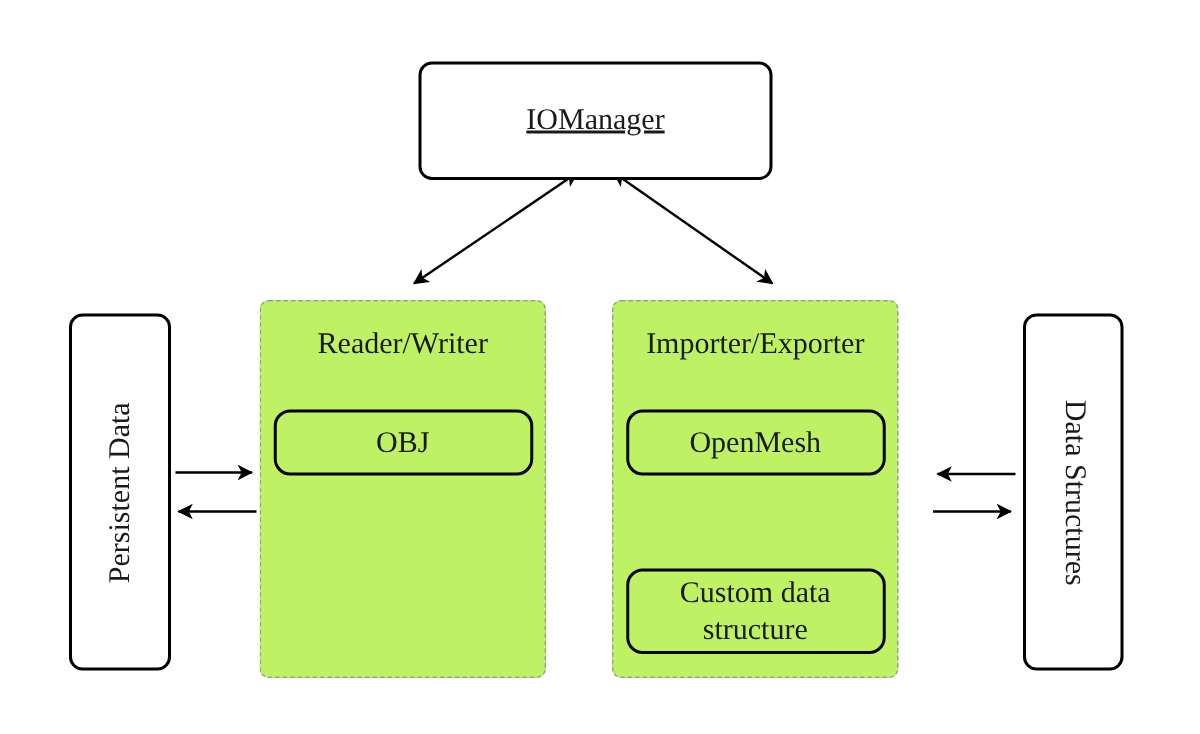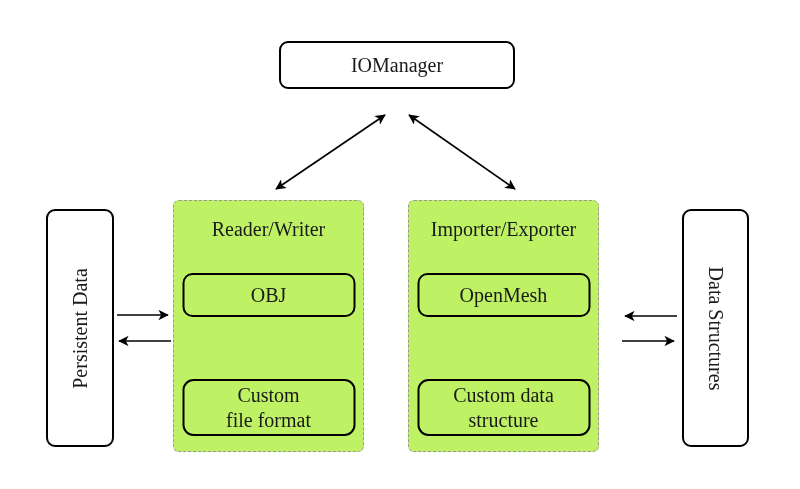--- a/index.html
+++ b/index.html
@@ -28,21 +28,21 @@
     background: #ffffff;
     border: 2.5px solid #000000;
     border-radius: 9px;
     display: flex;
     align-items: center;
     justify-content: center;
     font-size: 20px;
   }
   .top-node {
     left: 279px; top: 41px;
-    width: 236px; height: 48px;
+    width: 236px; height: 79px; text-decoration: underline;
   }
   .vbox-left {
     left: 46px; top: 209px;
     width: 68px; height: 238px;
   }
   .vbox-right {
     left: 682px; top: 209px;
     width: 67px; height: 238px;
   }
   .rot-ccw { transform: rotate(-90deg); white-space: nowrap; }
@@ -76,21 +76,21 @@
     border-radius: 11px;
     background: transparent;
     display: flex;
     flex-direction: column;
     align-items: center;
     justify-content: center;
     font-size: 20px;
     line-height: 25px;
     text-align: center;
   }
-  .inner-top { top: 72px; height: 44px; border-radius: 10px; }
+  .inner-top { top: 72px; height: 44px; }
   .inner-bottom { top: 178px; height: 57px; }
 </style>
 </head>
 <body>
 
 <div class="canvas">
 
   <svg class="arrows" viewBox="0 0 800 489">
     <defs>
       <marker id="ah" viewBox="0 0 10 10" refX="9.2" refY="5" markerWidth="6.5" markerHeight="6.5" orient="auto">
@@ -120,24 +120,20 @@
     <span class="rot-cw">Data Structures</span>
   </div>
 
   <div class="group group-left">
     <div class="group-title">Reader/Writer</div>
     <div class="inner-box inner-top">
       <span>OBJ</span>
       <span></span>
     </div>
 
-    <div class="inner-box inner-bottom">
-      <span>Custom</span>
-      <span>file format</span>
-    </div>
   </div>
 
   <div class="group group-right">
     <div class="group-title">Importer/Exporter</div>
     <div class="inner-box inner-bottom">
       <span>Custom data</span>
       <span>structure</span>
     </div>
 
     <div class="inner-box inner-top">

